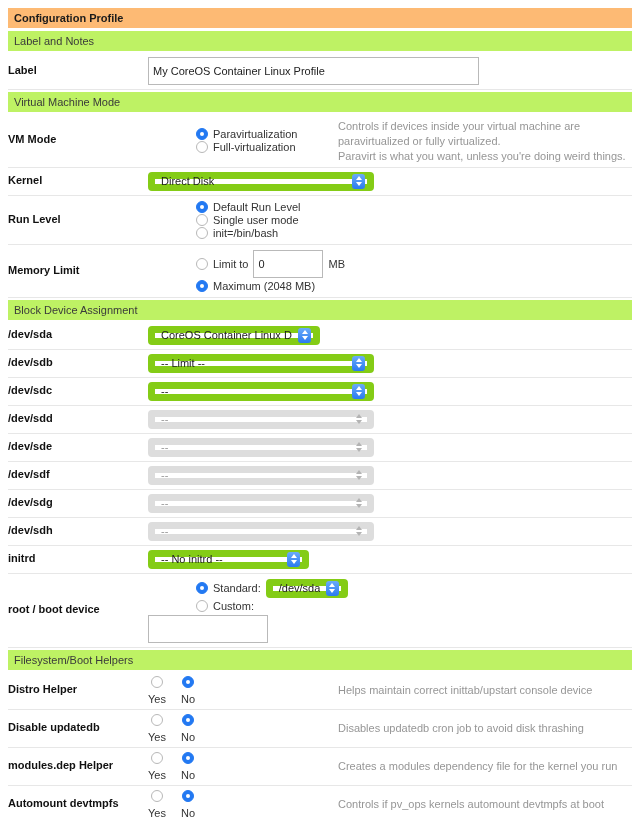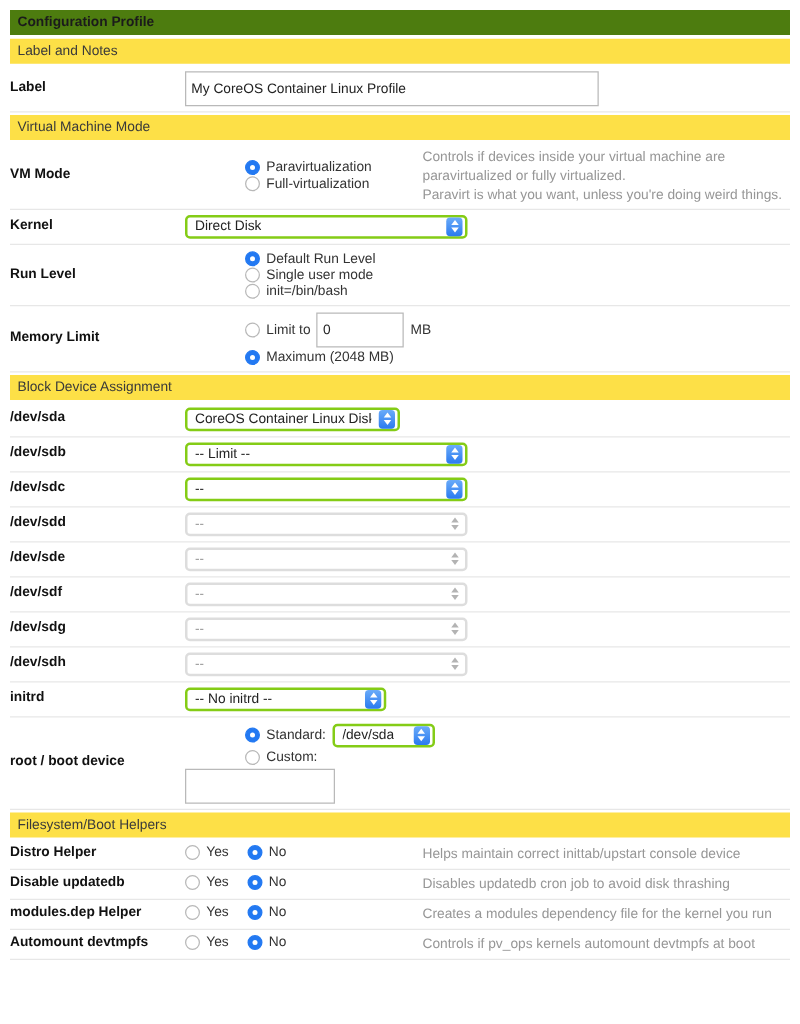--- a/index.html
+++ b/index.html
@@ -6,28 +6,28 @@
   html, body { margin: 0; padding: 0; background: #fff; }
   body {
     font-family: "Liberation Sans", "DejaVu Sans", sans-serif;
     font-size: 11px;
     color: #333;
     width: 640px;
   }
   .wrap { margin: 8px; width: 624px; }
 
   .title-bar {
-    background: #4d7c0f;
+    background: #fdba74;
     color: #1b1b1b;
     font-weight: bold;
     padding: 4px 6px;
     margin-bottom: 3px;
   }
   .section-bar {
-    background: #fde047;
+    background: #bef264;
     color: #3a3a3a;
     padding: 4px 6px;
     margin: 2px 0;
   }
 
   .row {
     display: flex;
     align-items: stretch;
     padding: 3px 0;
     border-bottom: 1px solid #e7e7e7;
@@ -53,21 +53,21 @@
     flex: 1 1 auto;
     color: #969696;
     line-height: 1.35;
     padding-top: 2px;
     padding-right: 6px;
   }
   .row-help.centered { align-self: center; padding-top: 0; }
 
   
   .opt { display: flex; align-items: center; gap: 5px; margin: 1px 0; padding-left: 48px; }
-  .opt-inline { display: inline-flex; align-items: center; gap: 5px; margin-right: 12px; }
+  .opt-inline { display: inline-flex; align-items: center; gap: 5px; margin-right: 12px; flex-direction: column; }
   .radio {
     width: 12px; height: 12px;
     border-radius: 50%;
     border: 1px solid #b8b8b8;
     background: #fff;
     display: inline-block;
     position: relative;
     flex: 0 0 12px;
     cursor: pointer;
   }
@@ -75,21 +75,21 @@
   .radio.on::after {
     content: ""; position: absolute; left: 3px; top: 3px;
     width: 4px; height: 4px; border-radius: 50%; background: #fff;
   }
 
   
   .sel {
     display: inline-flex;
     align-items: center;
     justify-content: space-between;
-    border: 2px solid #84cc16;
+    border: 7px solid #84cc16;
     border-radius: 4px;
     background: #fff;
     height: 19px;
     padding: 0 2px 0 6px;
     color: #222;
     cursor: pointer;
     vertical-align: middle;
   }
   .sel .sel-text { overflow: hidden; white-space: nowrap; }
   .stepper {

